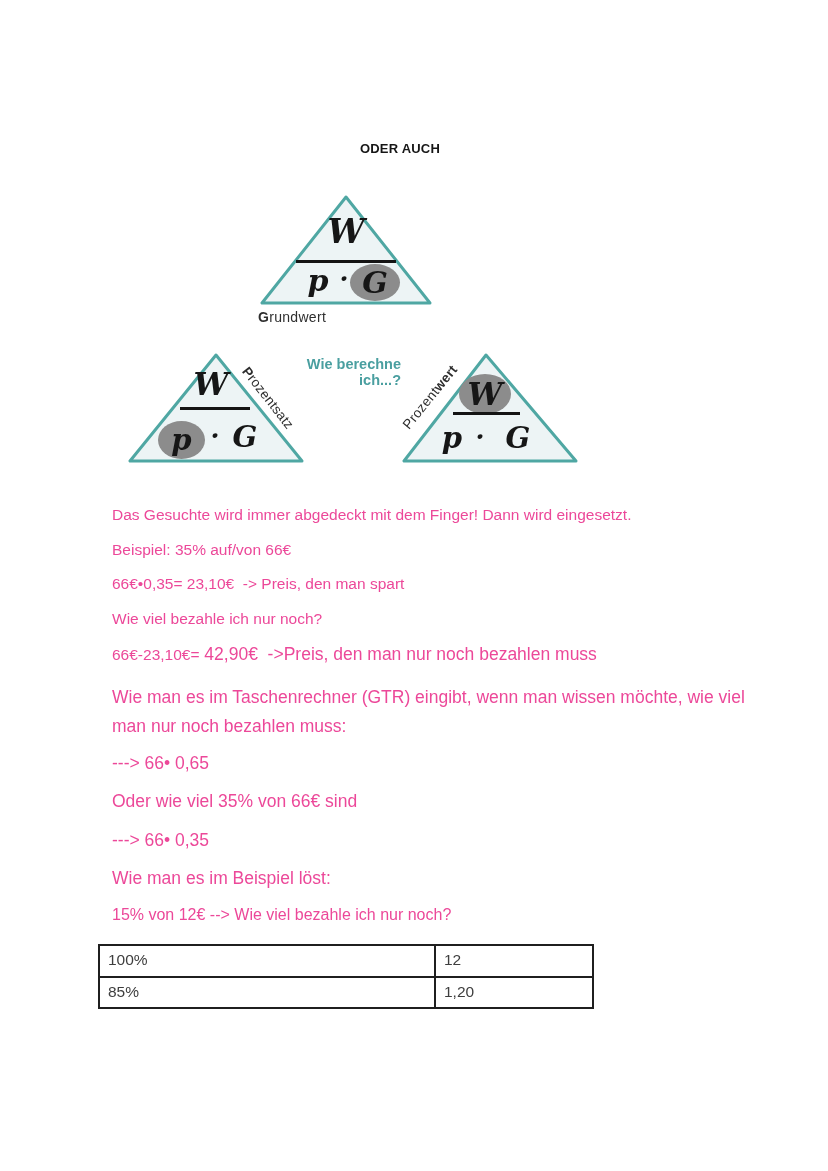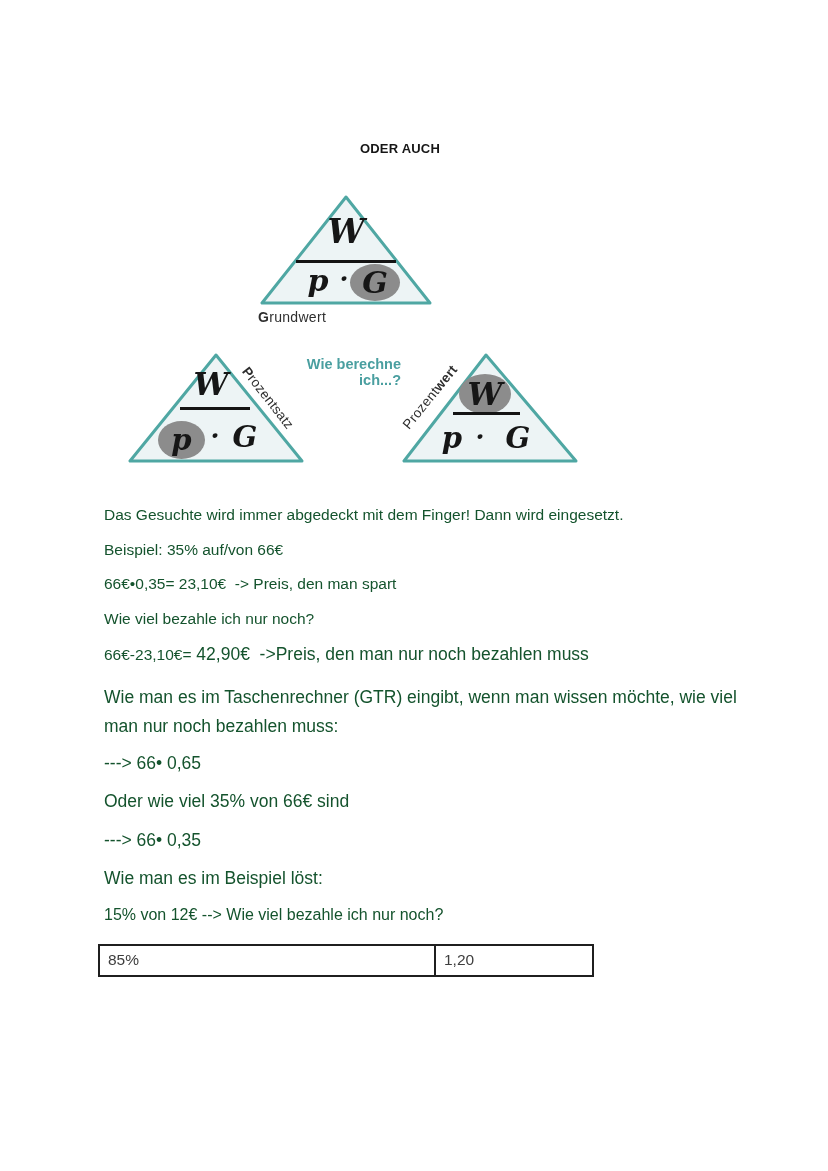--- a/index.html
+++ b/index.html
@@ -36,21 +36,21 @@
     white-space:nowrap;font-size:13.5px;color:#2e2e2e;letter-spacing:.3px;
   }
   .b{font-weight:bold;}
 
   .question{
     left:295px;top:356px;width:106px;text-align:right;
     color:#4a9fa0;font-weight:bold;font-size:14.5px;line-height:16px;
   }
 
   
-  .line{position:absolute;left:104px;color:#14532d;}
+  .line{position:absolute;left:112px;color:#ec4899;}
   .sm{font-size:15.5px;}
   .lg{font-size:17.5px;}
   .sm16{font-size:16px;}
 
   
   .dreisatz{
     position:absolute;left:98px;top:944px;
     border-collapse:collapse;table-layout:fixed;width:458px;
     font-size:15.5px;color:#3e3e3e;
   }
@@ -123,18 +123,22 @@
 <div class="line lg pre" style="top:644px;"><span class="sm">66€-23,10€=</span><span> 42,90€  -&gt;Preis, den man nur noch bezahlen muss</span></div>
 <div class="line lg pre" style="top:683px;width:635px;line-height:28.5px;">Wie man es im Taschenrechner (GTR) eingibt, wenn man wissen möchte, wie viel man nur noch bezahlen muss:</div>
 <div class="line lg pre" style="top:753px;">---&gt; 66• 0,65</div>
 <div class="line lg pre" style="top:791px;">Oder wie viel 35% von 66€ sind</div>
 <div class="line lg pre" style="top:830px;">---&gt; 66• 0,35</div>
 <div class="line lg pre" style="top:868px;">Wie man es im Beispiel löst:</div>
 <div class="line sm16 pre" style="top:906px;">15% von 12€ --&gt; Wie viel bezahle ich nur noch?</div>
 
 <table class="dreisatz">
   <tbody>
+      <tr class="r1">
+    <td class="c1">100%</td>
+    <td class="c2">12</td>
+  </tr>
   <tr class="r2">
     <td class="c1">85%</td>
     <td class="c2">1,20</td>
   </tr>
 </tbody>
   </table>
 
 </body></html>

